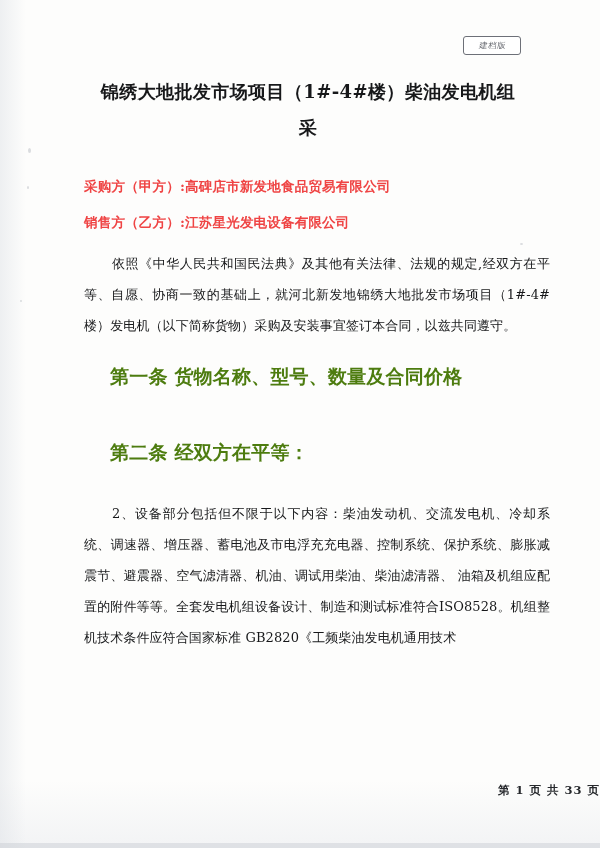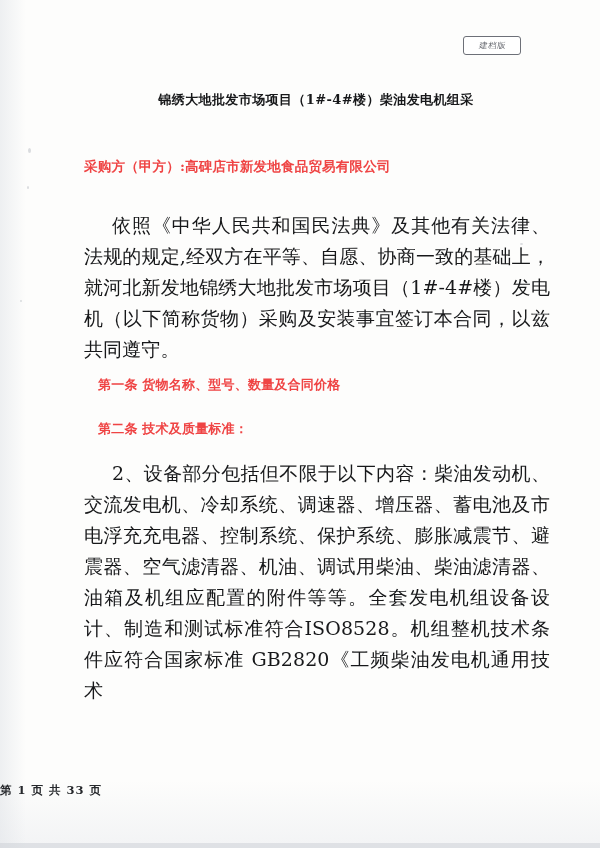--- a/index.html
+++ b/index.html
@@ -71,66 +71,66 @@
   .content {
     position: absolute;
     left: 84px;
     top: 66px;
     width: 466px;
   }
 
   .doc-title {
     font-family: "DejaVu Serif", "Liberation Serif", serif;
     font-weight: bold;
-    font-size: 13px;
+    font-size: 18px;
     line-height: 36px;
     color: #17181a;
     text-align: center;
     letter-spacing: 0.4px;
-    margin: 16px;
+    margin: 8px;
     width: 432px;
   }
 
   .party-line {
     font-family: "DejaVu Serif", "Liberation Serif", serif;
     font-weight: bold;
     font-size: 13.5px;
     color: #ef4444;
     letter-spacing: 0.2px;
     white-space: nowrap;
   }
 
   .body-para {
     font-family: "DejaVu Serif", "Liberation Serif", serif;
-    font-size: 19px;
+    font-size: 13px;
     line-height: 31px;
     color: #17181a;
     text-align: justify;
     letter-spacing: 0.1px;
     margin: 0;
   }
   .indent2 { text-indent: 28px; }
 
   .clause-head {
     font-family: "DejaVu Serif", "Liberation Serif", serif;
     font-weight: bold;
-    font-size: 13px;
-    color: #ef4444;
+    font-size: 19px;
+    color: #4d7c0f;
     letter-spacing: 0.2px;
     text-indent: 14px;
     white-space: nowrap;
-    margin: 0;
+    margin: 12px;
   }
 
   .footer {
     position: absolute;
     left: 0;
     right: 0;
     top: 783px;
-    text-align: left;
+    text-align: right;
     font-family: "DejaVu Serif", "Liberation Serif", serif;
     font-weight: bold;
     font-size: 11.5px;
     color: #26282c;
     letter-spacing: 1px;
   }
 </style>
 </head>
 <body>
 
@@ -152,35 +152,36 @@
     <div class="doc-title">
       <div>锦绣大地批发市场项目（1#-4#楼）柴油发电机组采</div>
     </div>
 
     <div style="height:24px;"></div>
 
     <div class="party-line">采购方（甲方）:高碑店市新发地食品贸易有限公司</div>
 
     <div style="height:18px;"></div>
 
+    <div class="party-line">销售方（乙方）:江苏星光发电设备有限公司</div>
 
     <div style="height:16px;"></div>
 
     <p class="body-para indent2">依照《中华人民共和国民法典》及其他有关法律、法规的规定,经双方在平等、自愿、协商一致的基础上，就河北新发地锦绣大地批发市场项目（1#-4#楼）发电机（以下简称货物）采购及安装事宜签订本合同，以兹共同遵守。</p>
 
     <div style="height:11px;"></div>
 
     <p class="clause-head">第一条  货物名称、型号、数量及合同价格</p>
 
     <div style="height:13px;"></div>
 
 
     <div style="height:13px;"></div>
 
-    <p class="clause-head">第二条  技术及质量标准：</p>
+    <p class="clause-head">第二条  经双方在平等：</p>
 
     <div style="height:10px;"></div>
 
 
     <div style="height:10px;"></div>
 
     <p class="body-para indent2">2、设备部分包括但不限于以下内容：柴油发动机、交流发电机、冷却系统、调速器、增压器、蓄电池及市电浮充充电器、控制系统、保护系统、膨胀减震节、避震器、空气滤清器、机油、调试用柴油、柴油滤清器、 油箱及机组应配置的附件等等。全套发电机组设备设计、制造和测试标准符合ISO8528。机组整机技术条件应符合国家标准 GB2820《工频柴油发电机通用技术</p>
 
   </div>
 

